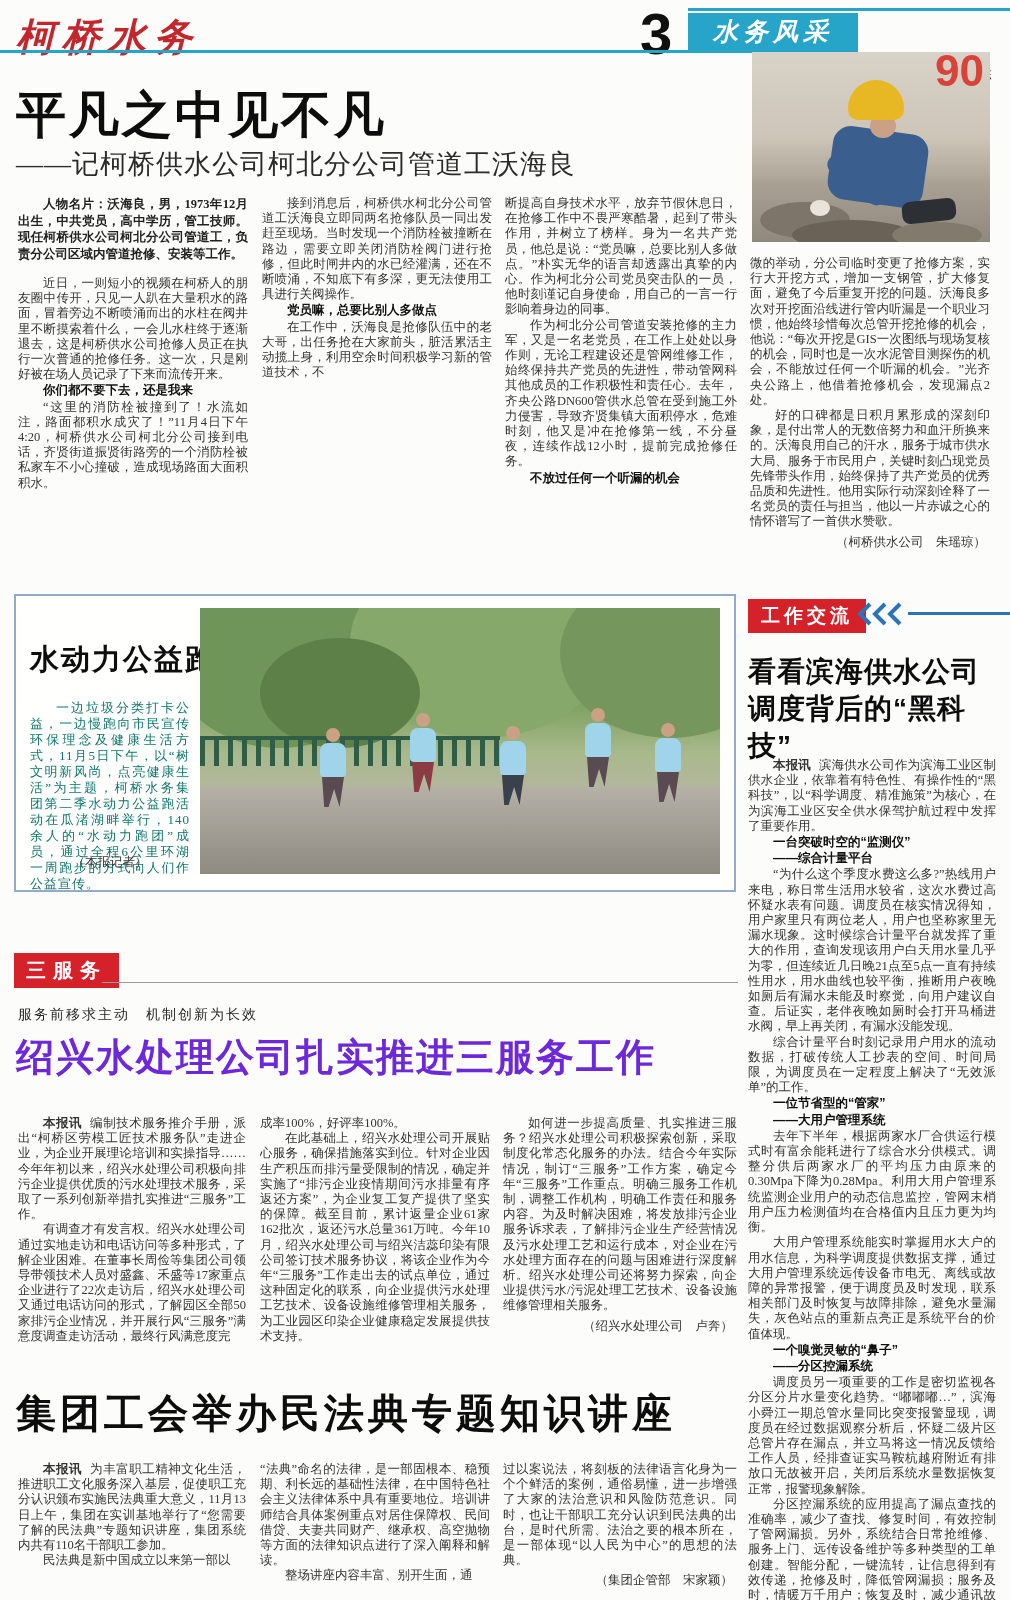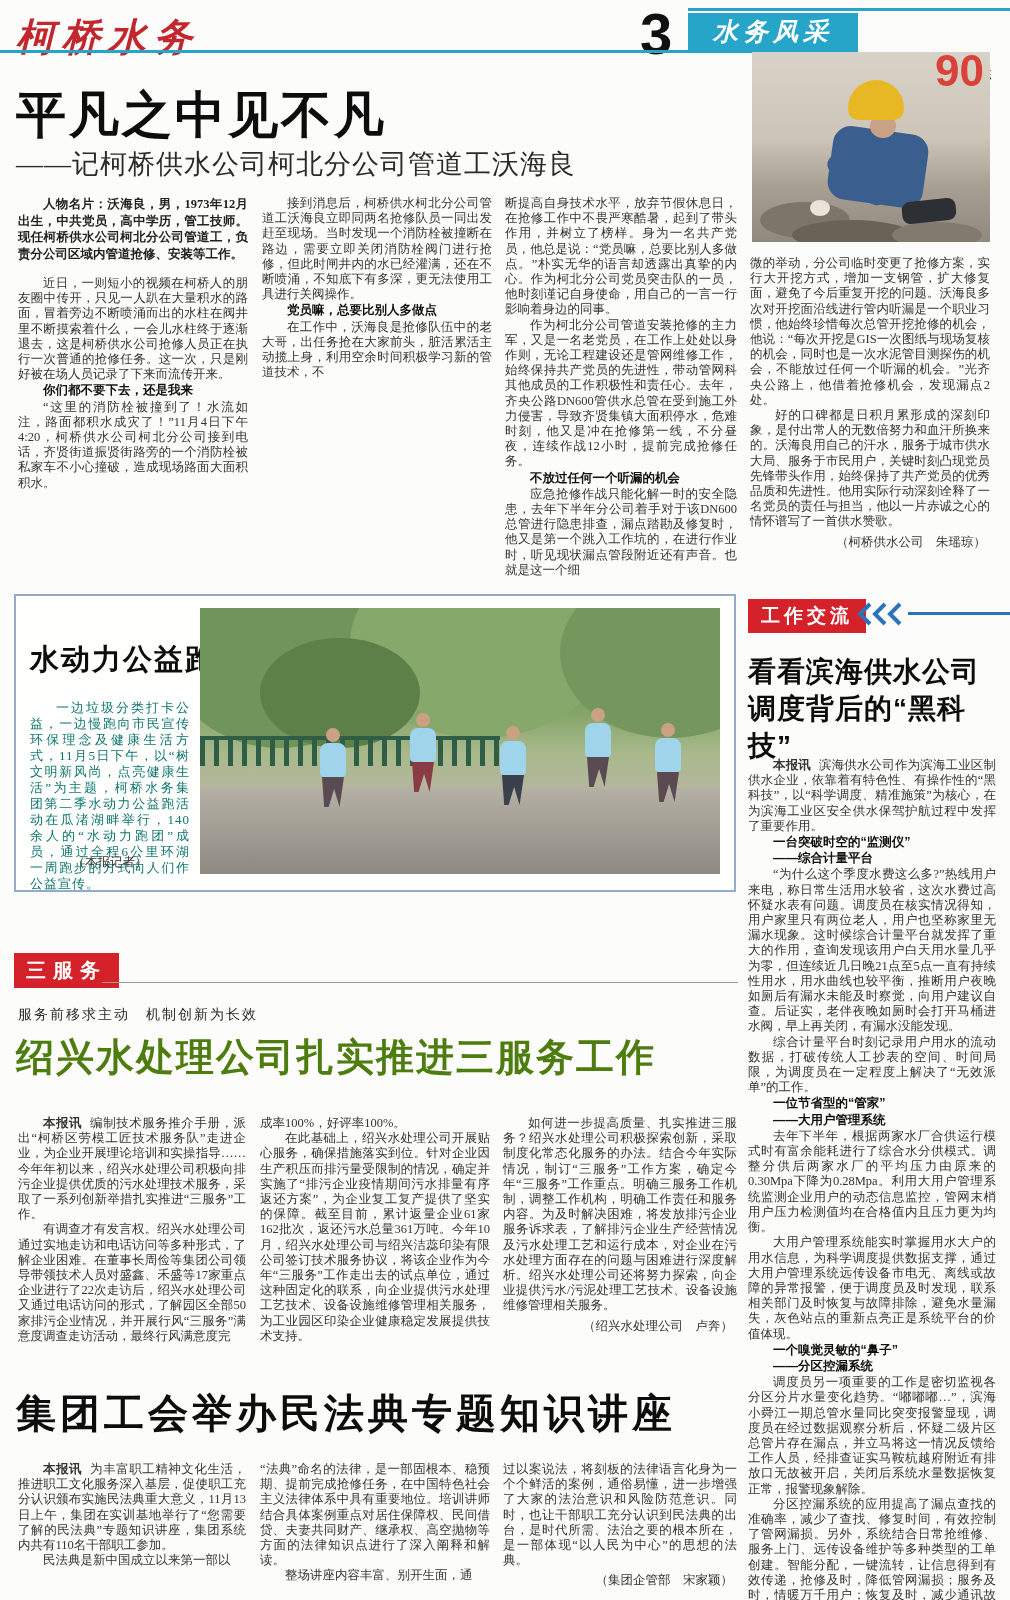--- a/index.html
+++ b/index.html
@@ -79,21 +79,21 @@
   .a3-title{left:748px;top:653px;width:256px;font-size:28px;line-height:37px;font-weight:900;letter-spacing:1px;
             color:#0d0d0d;font-family:"Liberation Sans",sans-serif;}
   .c5{left:748px;top:758px;width:248px;height:835px;}
   .lead-label{font-weight:bold;font-family:"Liberation Sans",sans-serif;margin-right:8px;}
   
   .a4-badge{left:14px;top:953px;}
   .badge-red2{background:#d5222a;color:#fff;font-weight:bold;font-size:20px;letter-spacing:7px;padding:4px 12px;
               font-family:"Liberation Serif",serif;}
   .a4-rule{left:102px;top:982px;width:636px;height:1px;background:#9a9a9a;}
   .a4-kicker{left:18px;top:1006px;font-size:14px;letter-spacing:2px;color:#2a2a2a;}
-  .a4-title{left:16px;top:1032px;font-size:38px;font-weight:900;letter-spacing:2px;color:#4d7c0f;
+  .a4-title{left:16px;top:1032px;font-size:38px;font-weight:900;letter-spacing:2px;color:#6d28d9;
             font-family:"Liberation Sans",sans-serif;}
   .c6{left:18px;top:1116px;width:228px;height:232px;}
   .c7{left:260px;top:1116px;width:230px;height:232px;}
   .c8{left:503px;top:1116px;width:234px;height:232px;}
   
   .a5-title{left:16px;top:1386px;font-size:40px;font-weight:900;letter-spacing:4px;color:#0d0d0d;
             font-family:"Liberation Sans",sans-serif;}
   .c9{left:18px;top:1462px;width:228px;height:136px;}
   .c10{left:260px;top:1462px;width:230px;height:136px;}
   .c11{left:503px;top:1462px;width:234px;height:136px;}
@@ -140,21 +140,20 @@
   <div class="abs col c2">
     <p>接到消息后，柯桥供水柯北分公司管道工沃海良立即同两名抢修队员一同出发赶至现场。当时发现一个消防栓被撞断在路边，需要立即关闭消防栓阀门进行抢修，但此时闸井内的水已经灌满，还在不断喷涌，不知底下有多深，更无法使用工具进行关阀操作。</p>
     <p class="subhead">党员嘛，总要比别人多做点</p>
     <p>在工作中，沃海良是抢修队伍中的老大哥，出任务抢在大家前头，脏活累活主动揽上身，利用空余时间积极学习新的管道技术，不</p>
   </div>
 
   <div class="abs col c3">
     <p class="cont">断提高自身技术水平，放弃节假休息日，在抢修工作中不畏严寒酷暑，起到了带头作用，并树立了榜样。身为一名共产党员，他总是说：“党员嘛，总要比别人多做点。”朴实无华的语言却透露出真挚的内心。作为柯北分公司党员突击队的一员，他时刻谨记自身使命，用自己的一言一行影响着身边的同事。</p>
     <p>作为柯北分公司管道安装抢修的主力军，又是一名老党员，在工作上处处以身作则，无论工程建设还是管网维修工作，始终保持共产党员的先进性，带动管网科其他成员的工作积极性和责任心。去年，齐央公路DN600管供水总管在受到施工外力侵害，导致齐贤集镇大面积停水，危难时刻，他又是冲在抢修第一线，不分昼夜，连续作战12小时，提前完成抢修任务。</p>
     <p class="subhead">不放过任何一个听漏的机会</p>
-    <p>应急抢修作战只能化解一时的安全隐患，去年下半年分公司着手对于该DN600总管进行隐患排查，漏点踏勘及修复时，他又是第一个跳入工作坑的，在进行作业时，听见现状漏点管段附近还有声音。也就是这一个细</p>
   </div>
 
   <div class="abs col c4">
     <p class="cont">微的举动，分公司临时变更了抢修方案，实行大开挖方式，增加一支钢管，扩大修复面，避免了今后重复开挖的问题。沃海良多次对开挖面沿线进行管内听漏是一个职业习惯，他始终珍惜每次总管开挖抢修的机会，他说：“每次开挖是GIS一次图纸与现场复核的机会，同时也是一次水泥管目测探伤的机会，不能放过任何一个听漏的机会。”光齐央公路上，他借着抢修机会，发现漏点2处。</p>
     <p>好的口碑都是日积月累形成的深刻印象，是付出常人的无数倍努力和血汗所换来的。沃海良用自己的汗水，服务于城市供水大局、服务于市民用户，关键时刻凸现党员先锋带头作用，始终保持了共产党员的优秀品质和先进性。他用实际行动深刻诠释了一名党员的责任与担当，他以一片赤诚之心的情怀谱写了一首供水赞歌。</p>
     <p class="byline">（柯桥供水公司　朱瑶琼）</p>
   </div>
 
 
   <div class="abs box2">
@@ -245,21 +244,21 @@
     <p class="byline">（绍兴水处理公司　卢奔）</p>
   </div>
 
   <div class="abs a5-title">集团工会举办民法典专题知识讲座</div>
 
   <div class="abs col c9">
     <p><span class="lead-label">本报讯</span><span>为丰富职工精神文化生活，推进职工文化服务深入基层，促使职工充分认识颁布实施民法典重大意义，11月13日上午，集团在实训基地举行了“您需要了解的民法典”专题知识讲座，集团系统内共有110名干部职工参加。</span></p>
     <p>民法典是新中国成立以来第一部以</p>
   </div>
   <div class="abs col c10">
-    <p class="cont">“法典”命名的法律，是一部固根本、稳预期、提前完成抢修任务，在中国特色社会主义法律体系中具有重要地位。培训讲师结合具体案例重点对居住保障权、民间借贷、夫妻共同财产、继承权、高空抛物等方面的法律知识点进行了深入阐释和解读。</p>
+    <p class="cont">“法典”命名的法律，是一部固根本、稳预期、利长远的基础性法律，在中国特色社会主义法律体系中具有重要地位。培训讲师结合具体案例重点对居住保障权、民间借贷、夫妻共同财产、继承权、高空抛物等方面的法律知识点进行了深入阐释和解读。</p>
     <p>整场讲座内容丰富、别开生面，通</p>
   </div>
   <div class="abs col c11">
     <p class="cont">过以案说法，将刻板的法律语言化身为一个个鲜活的案例，通俗易懂，进一步增强了大家的法治意识和风险防范意识。同时，也让干部职工充分认识到民法典的出台，是时代所需、法治之要的根本所在，是一部体现“以人民为中心”的思想的法典。</p>
     <p class="byline">（集团企管部　宋家颖）</p>
   </div>
 
 </div>
 
 </body></html>

